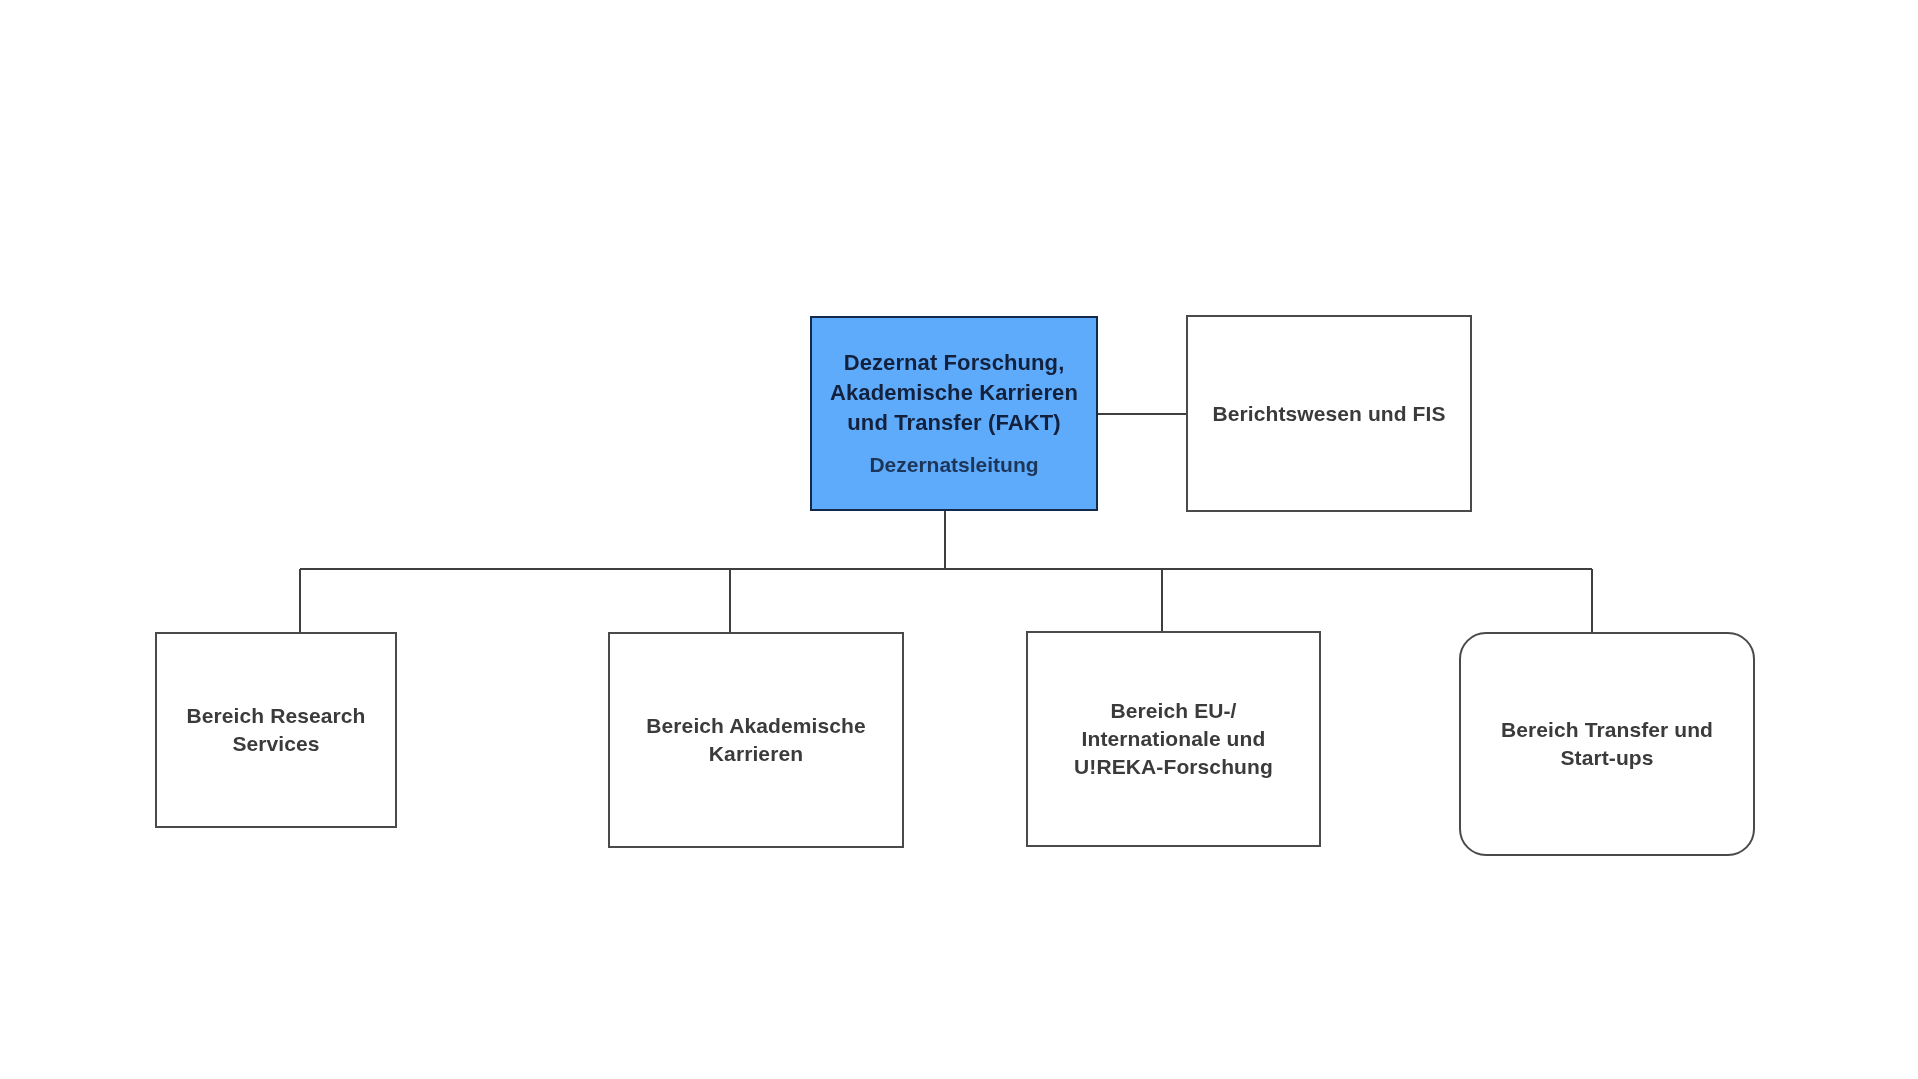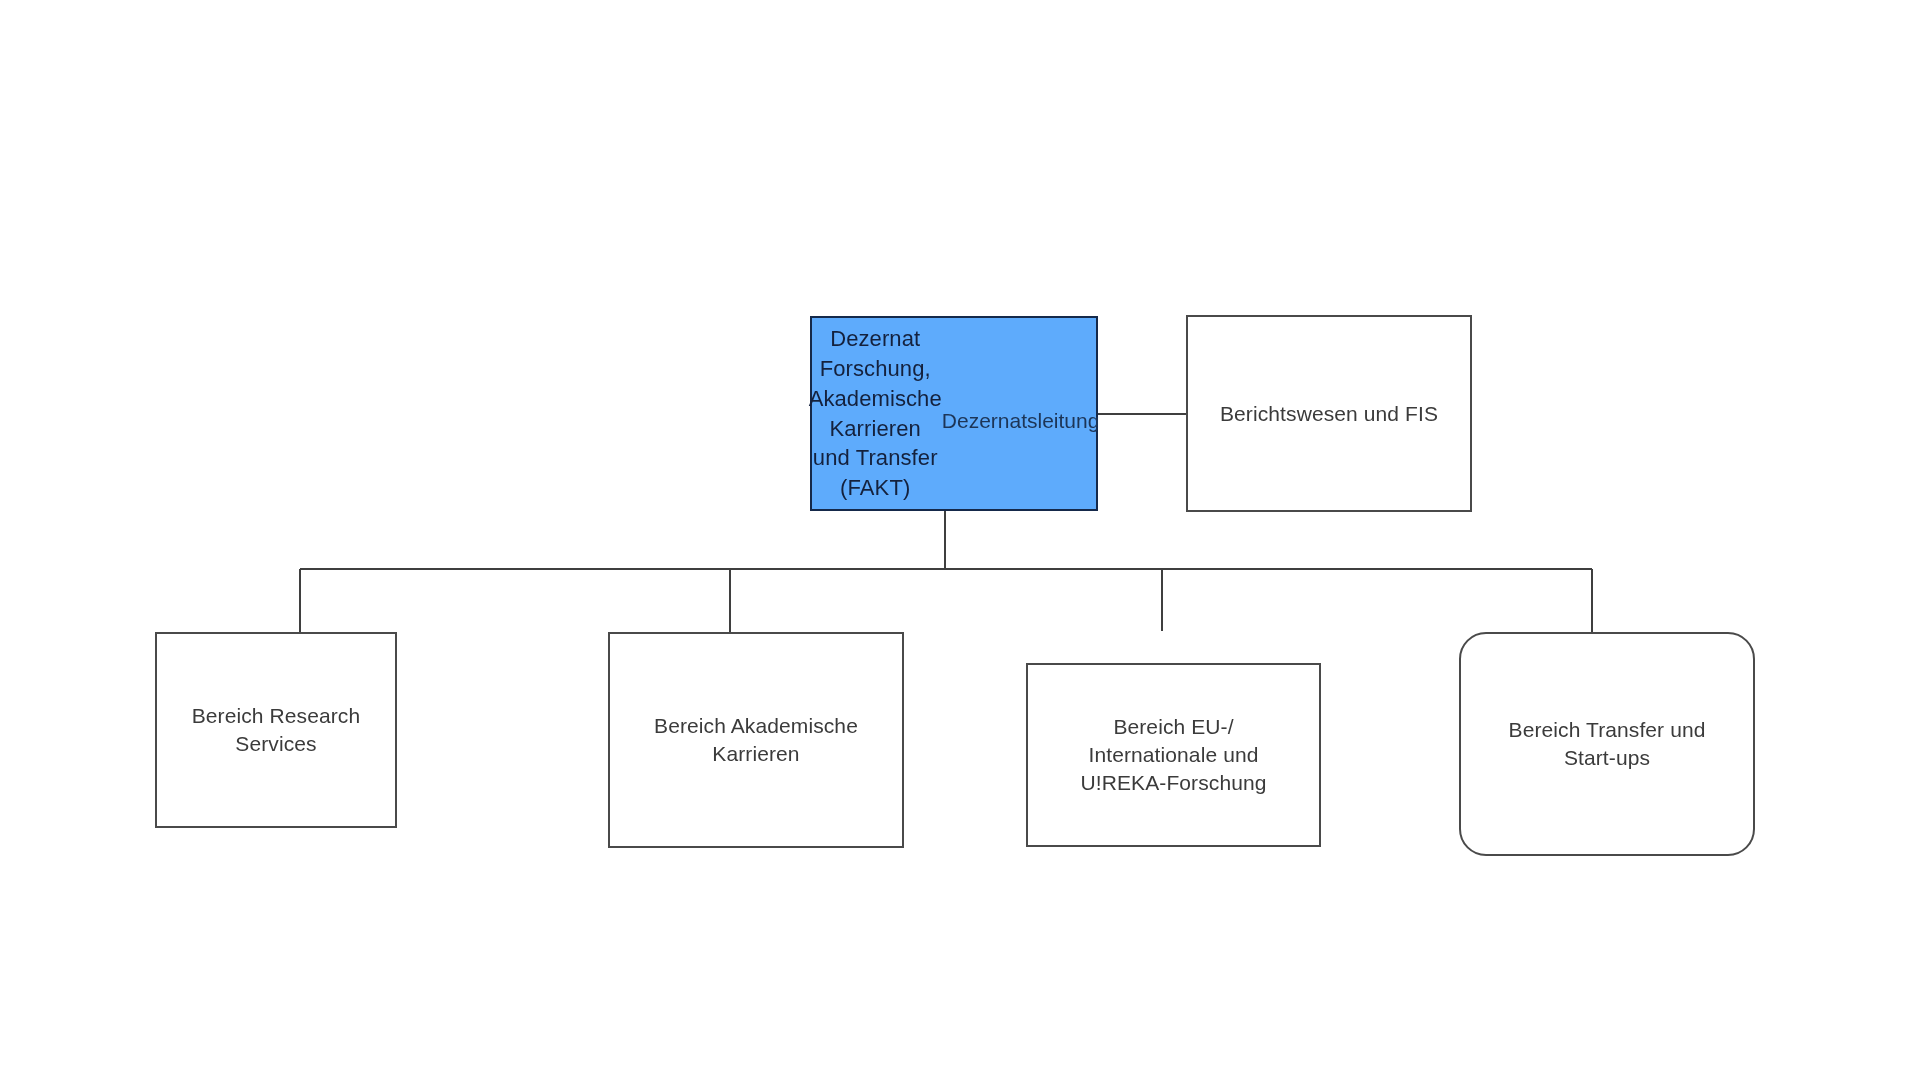--- a/index.html
+++ b/index.html
@@ -24,27 +24,28 @@
     left: 0;
     top: 0;
     width: 1918px;
     height: 1079px;
     pointer-events: none;
   }
   .node {
     position: absolute;
     box-sizing: border-box;
     display: flex;
-    flex-direction: row;
+    flex-direction: column;
     align-items: center;
     justify-content: center;
     text-align: center;
     background: #ffffff;
     border: 2px solid #4a4a4a;
     padding: 6px 10px;
+    font-weight: bold;
   }
   .node .title {
     color: #3b3b3b;
     font-size: 21px;
     line-height: 1.32;
     letter-spacing: 0.1px;
     white-space: pre-line;
   }
   .node.root {
     background: #5EABFC;
@@ -97,21 +98,21 @@
   <div class="node" style="left:155px; top:632px; width:242px; height:196px;">
     <div class="title">Bereich Research
 Services</div>
   </div>
 
   <div class="node" style="left:608px; top:632px; width:296px; height:216px;justify-content:center;">
     <div class="title">Bereich Akademische
 Karrieren</div>
   </div>
 
-  <div class="node" style="left:1026px; top:631px; width:295px; height:184px;margin-top:32px;">
+  <div class="node" style="left:1026px; top:631px; width:295px; height:216px;">
     <div class="title">Bereich EU-/
 Internationale und
 U!REKA-Forschung</div>
   </div>
 
   <div class="node" style="left:1459px; top:632px; width:296px; height:224px;border-radius:27px;">
     <div class="title">Bereich Transfer und
 Start-ups</div>
   </div>
 

